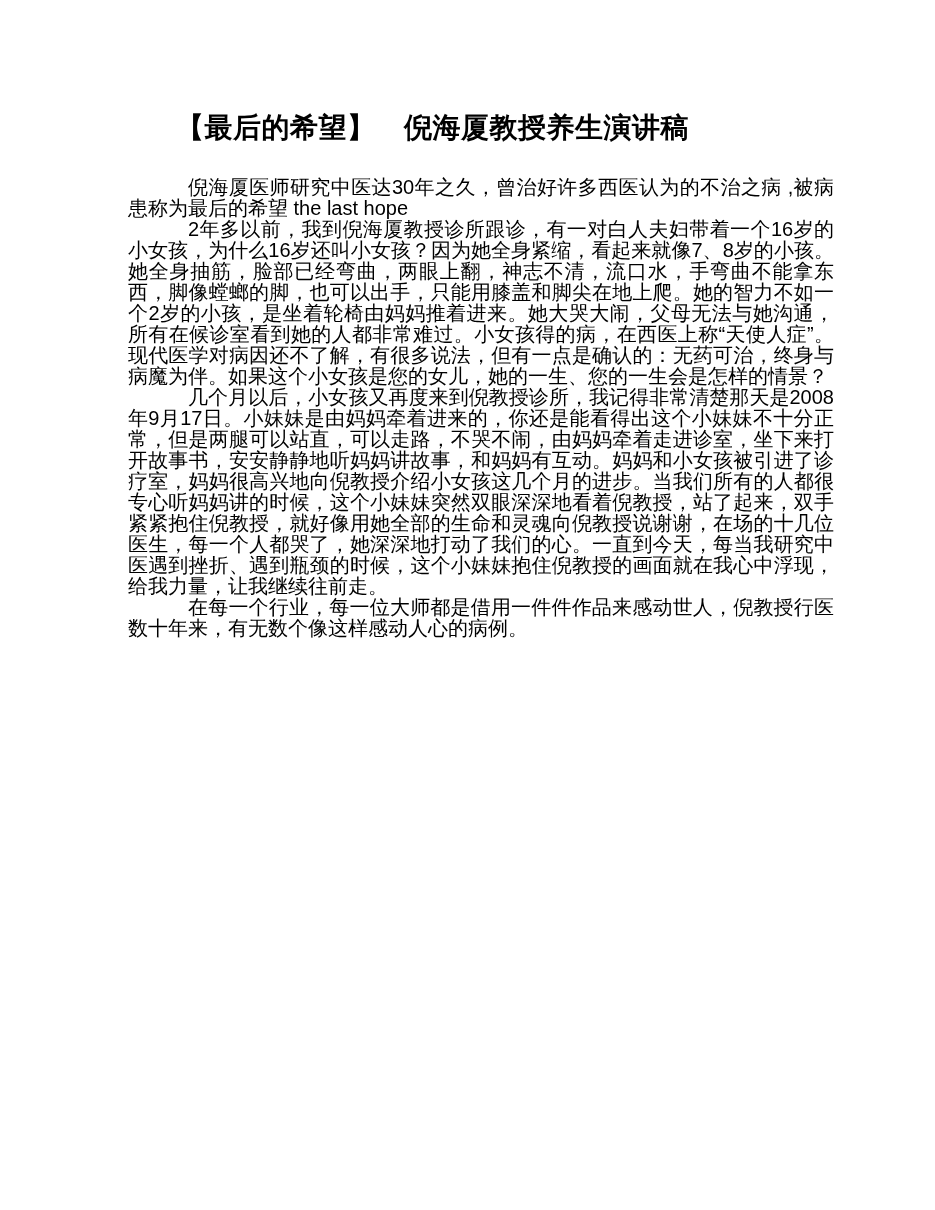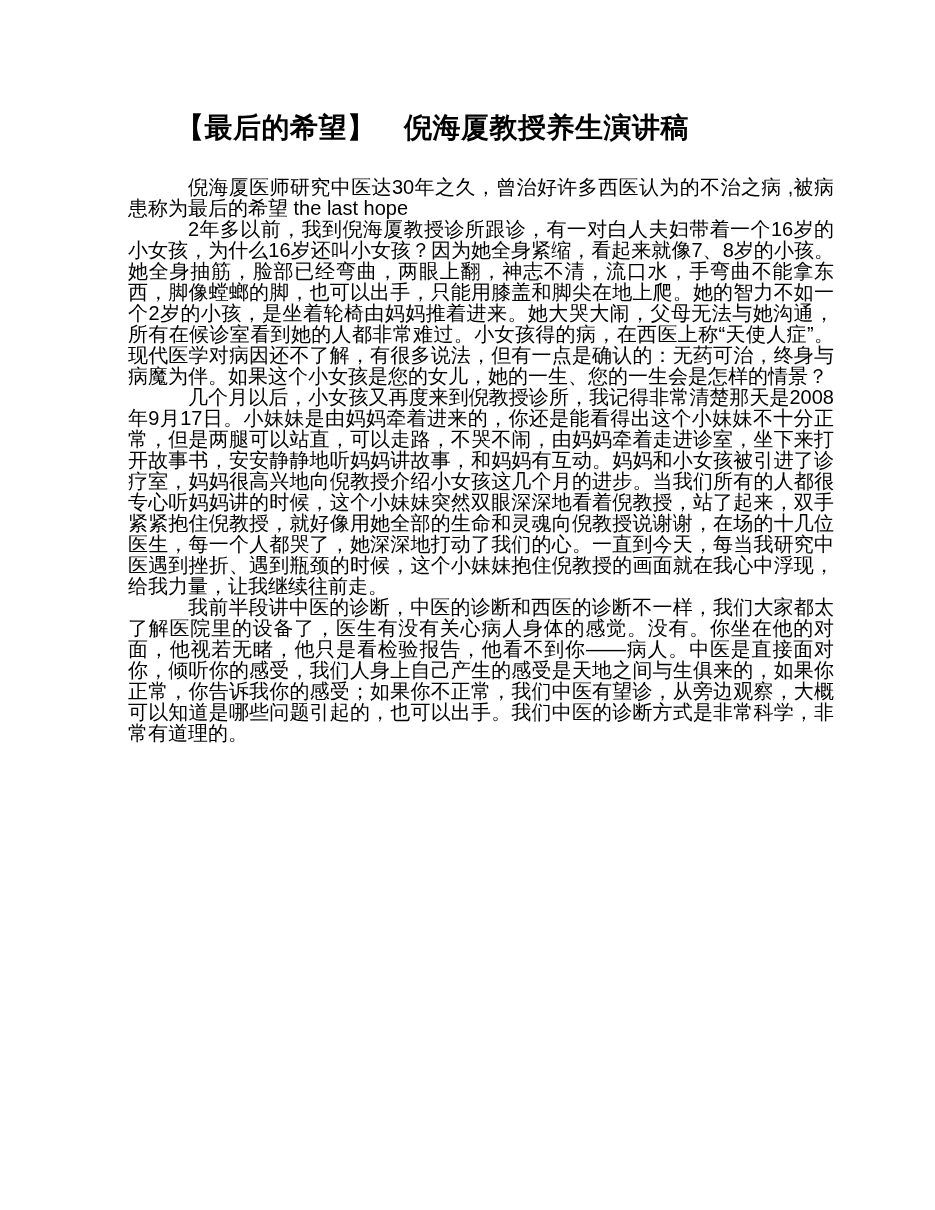--- a/index.html
+++ b/index.html
@@ -45,16 +45,16 @@
 </head>
 <body>
 
 <div class="page">
   <div class="content">
     <h1 class="doc-title">【最后的希望】　倪海厦教授养生演讲稿</h1>
     <div class="doc-body">
       <p>倪海厦医师研究中医达30年之久，曾治好许多西医认为的不治之病 ,被病患称为最后的希望 the last hope</p>
       <p>2年多以前，我到倪海厦教授诊所跟诊，有一对白人夫妇带着一个16岁的小女孩，为什么16岁还叫小女孩？因为她全身紧缩，看起来就像7、8岁的小孩。她全身抽筋，脸部已经弯曲，两眼上翻，神志不清，流口水，手弯曲不能拿东西，脚像螳螂的脚，也可以出手，只能用膝盖和脚尖在地上爬。她的智力不如一个2岁的小孩，是坐着轮椅由妈妈推着进来。她大哭大闹，父母无法与她沟通，所有在候诊室看到她的人都非常难过。小女孩得的病，在西医上称“天使人症”。现代医学对病因还不了解，有很多说法，但有一点是确认的：无药可治，终身与病魔为伴。如果这个小女孩是您的女儿，她的一生、您的一生会是怎样的情景？</p>
       <p>几个月以后，小女孩又再度来到倪教授诊所，我记得非常清楚那天是2008年9月17日。小妹妹是由妈妈牵着进来的，你还是能看得出这个小妹妹不十分正常，但是两腿可以站直，可以走路，不哭不闹，由妈妈牵着走进诊室，坐下来打开故事书，安安静静地听妈妈讲故事，和妈妈有互动。妈妈和小女孩被引进了诊疗室，妈妈很高兴地向倪教授介绍小女孩这几个月的进步。当我们所有的人都很专心听妈妈讲的时候，这个小妹妹突然双眼深深地看着倪教授，站了起来，双手紧紧抱住倪教授，就好像用她全部的生命和灵魂向倪教授说谢谢，在场的十几位医生，每一个人都哭了，她深深地打动了我们的心。一直到今天，每当我研究中医遇到挫折、遇到瓶颈的时候，这个小妹妹抱住倪教授的画面就在我心中浮现，给我力量，让我继续往前走。</p>
-      <p>我前半段讲中医的诊断，中医的诊断和西医的诊断不一样，我们大家都太了解医院里的设备了，医生有没有关心病人身体的感觉。没有。你坐在他的对面，他视若无睹，他只是看检验报告，他看不到你——病人。中医是直接面对你，倾听你的感受，我们人身上自己产生的感受是天地之间与生俱来的，如果你正常，你告诉我你的感受；如果你不正常，我们中医有望诊，从旁边观察，大概可以知道是哪些问题引起的，也可以出手。我们中医的诊断方式是非常科学，非常有道理的。</p>
+      <p>在每一个行业，每一位大师都是借用一件件作品来感动世人，倪教授行医数十年来，有无数个像这样感动人心的病例。</p>
     </div>
   </div>
 </div>
 
 </body></html>

